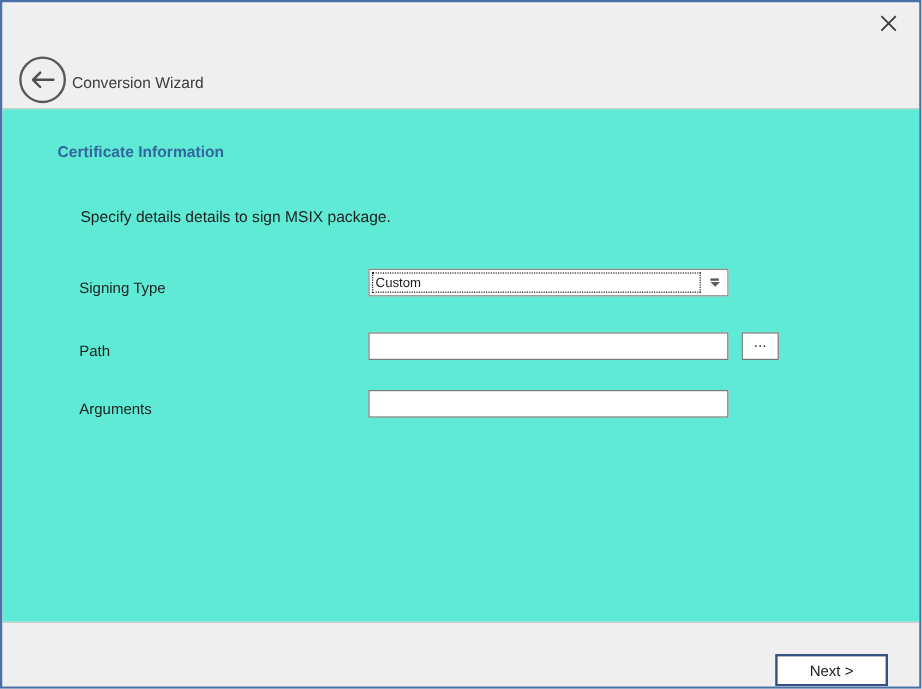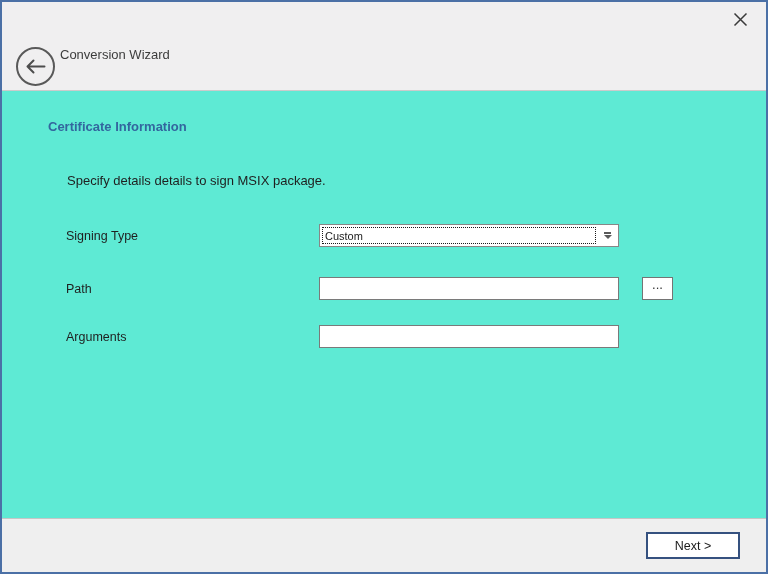--- a/index.html
+++ b/index.html
@@ -22,33 +22,33 @@
     background:transparent; border:none; padding:0; margin:0;
     display:flex; align-items:center; justify-content:center; cursor:pointer;
   }
   .back-btn {
     position:absolute; left:14px; top:45px; width:39px; height:39px;
     border-radius:50%; border:2.5px solid #595959; box-sizing:border-box;
     background:transparent; padding:0; display:flex; align-items:center;
     justify-content:center; cursor:pointer;
   }
   .header-title {
-    position:absolute; left:58px; top:45px; font-size:13px; color:#3c3c3c;
+    position:absolute; left:58px; top:59px; font-size:13px; color:#3c3c3c;
   }
 
   
   .content { flex:1 1 auto; background:#5eead4; position:relative; }
   .page-heading {
     position:absolute; left:46px; top:28px; font-size:13px; font-weight:bold;
     color:var(--heading, #33669e);
   }
   .page-desc { position:absolute; left:65px; top:82px; font-size:13px; color:#1f1f1f; }
 
   .form-row {
-    position:absolute; left:64px; display:flex; align-items:center; height:23px;gap:12px;
+    position:absolute; left:64px; display:flex; align-items:flex-end; height:23px;
   }
   .row-signing   { top:133px; }
   .row-path      { top:186px; }
   .row-arguments { top:234px; }
   .form-label { width:241px; font-size:12.5px; color:#1f1f1f; }
 
   
   .combo {
     position:relative; width:300px; height:23px; box-sizing:border-box;
     border:1px solid #878787; background:#fff; display:flex; align-items:center;
@@ -80,21 +80,21 @@
   .browse-btn {
     margin-left:11px; width:31px; height:23px; box-sizing:border-box;
     border:1px solid #747474; background:#fff; cursor:pointer;
     font:inherit; font-size:13px; color:#333; line-height:10px; padding:0 0 7px 0;
   }
 
   
   .footer {
     flex:0 0 54px; background:var(--footer-bg, #efefef);
     border-top:1px solid #c6c6c6;
-    display:flex; align-items:center; justify-content:flex-end;
+    display:flex; align-items:flex-end; justify-content:flex-end;
     gap:11px; padding-right:26px; box-sizing:border-box;
   }
   .btn {
     min-width:92px; height:26px; box-sizing:border-box; background:#fff;
     border:1px solid #8a8a8a; font:inherit; font-size:12.5px; color:#1a1a1a;
     cursor:pointer;
   }
   .btn-primary {
     min-width:94px; height:27px; border:2px solid var(--next-border, #35517f);
   }

